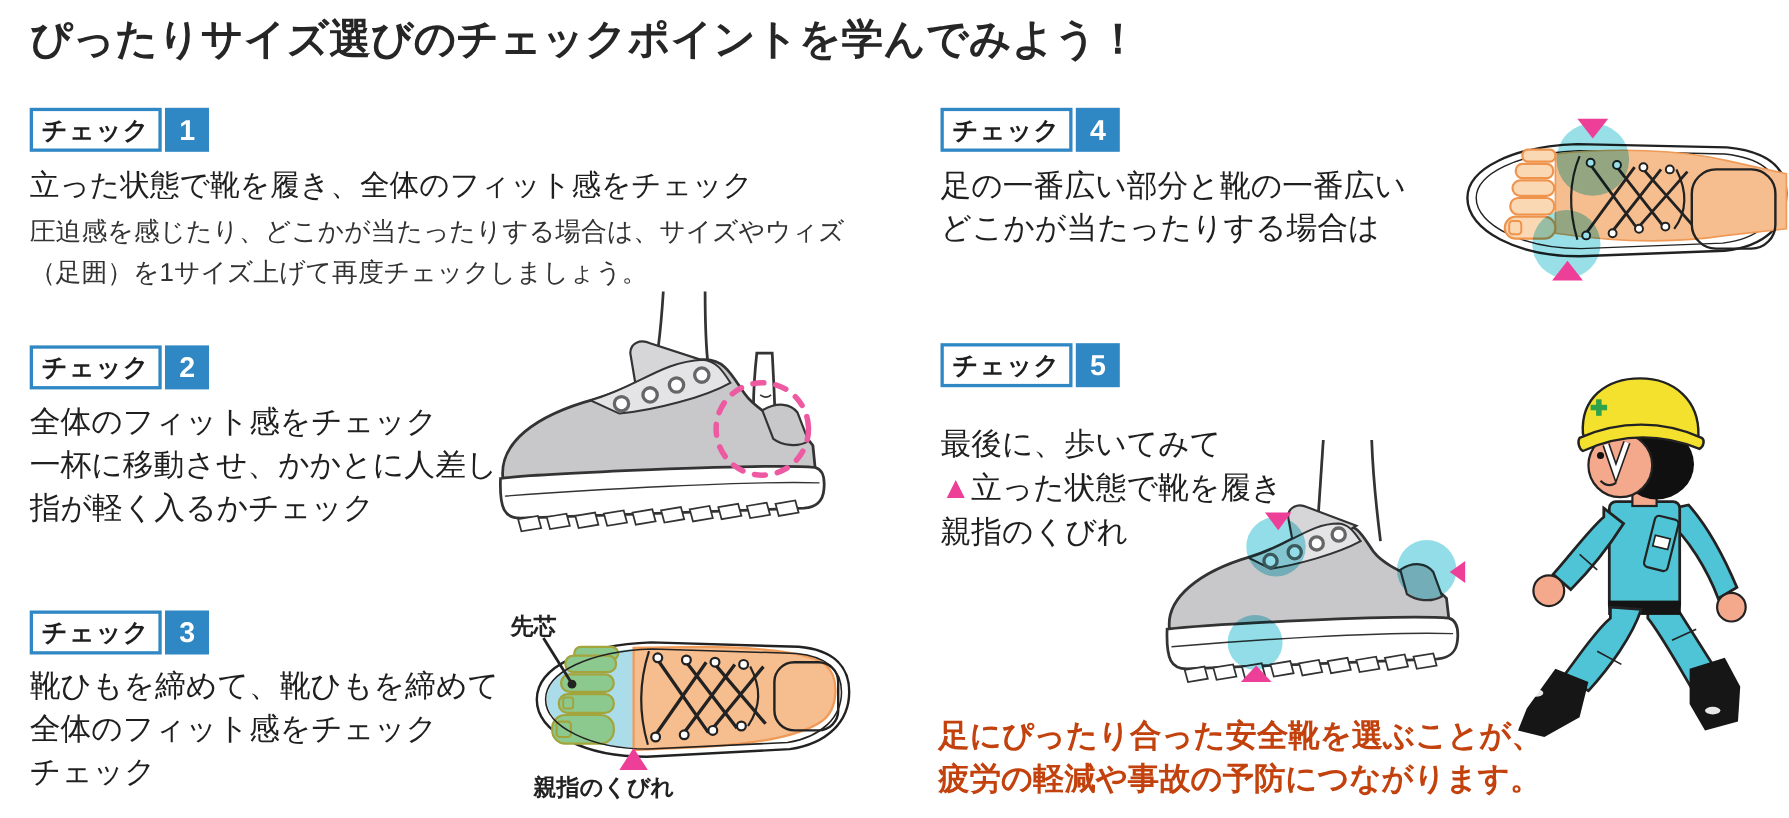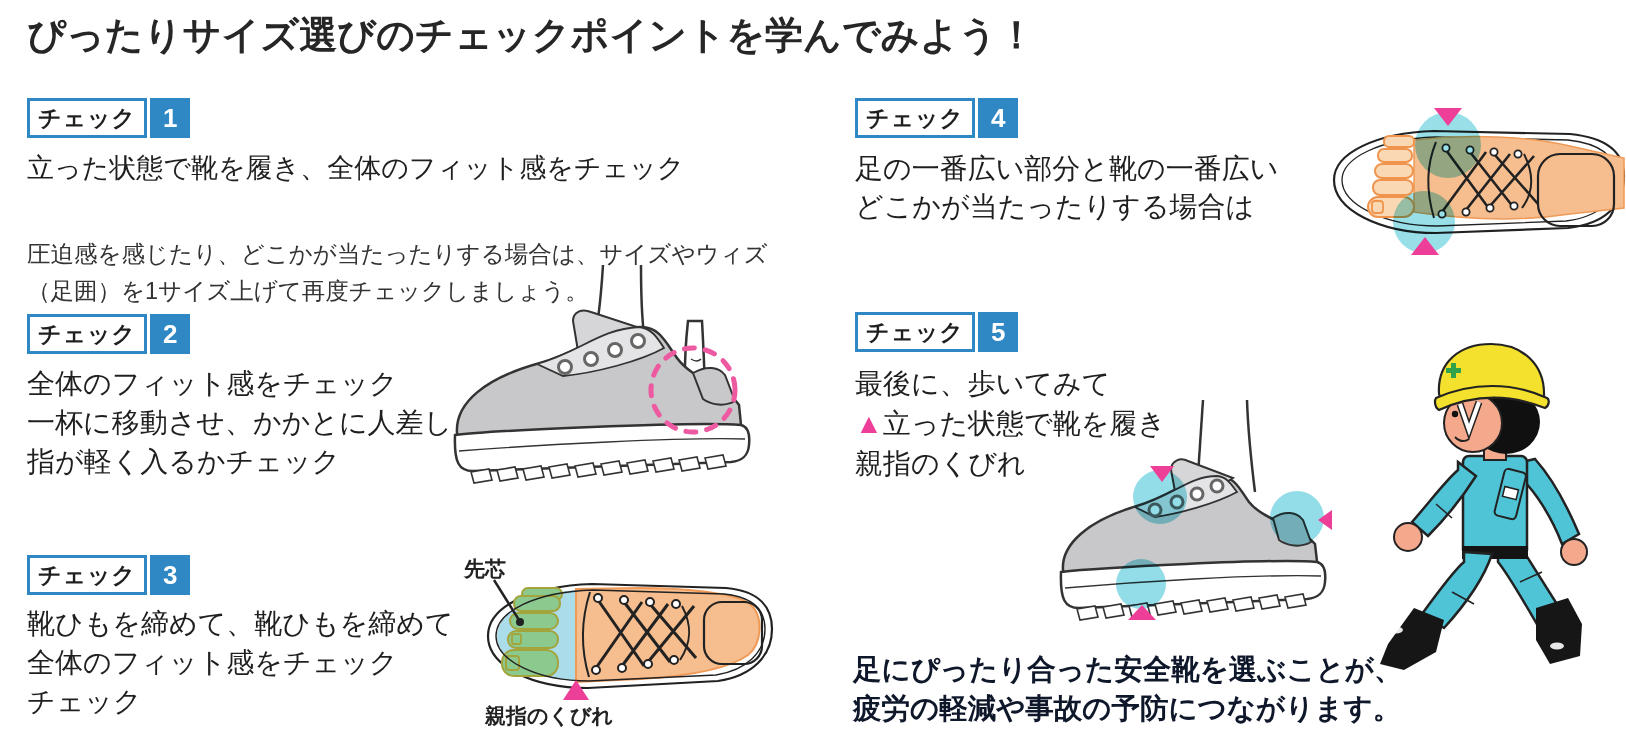--- a/index.html
+++ b/index.html
@@ -6,24 +6,24 @@
   #page{position:relative;width:1626px;height:744px;background:#fff;overflow:hidden;
         font-family:"Liberation Sans","DejaVu Sans",sans-serif;color:#222;}
   .abs{position:absolute;}
   #title{left:27px;top:10px;font-size:38px;font-weight:bold;color:#262626;letter-spacing:0px;white-space:nowrap;}
   .badge{position:absolute;display:flex;height:40px;align-items:stretch;}
   .badge-label{display:flex;align-items:center;background:#fff;border:3px solid #2f87c4;
                color:#1f1f1f;font-weight:bold;font-size:23px;padding:0 8px;letter-spacing:1px;}
   .badge-num{display:flex;align-items:center;justify-content:center;margin-left:3px;
              background:#2f87c4;color:#fff;font-weight:bold;font-size:26px;width:40px;}
   .heading{font-size:27px;font-weight:normal;color:#1f1f1f;white-space:nowrap;}
-  .body-text{font-size:23.5px;color:#333;line-height:37px;white-space:nowrap;margin-top:44px;}
+  .body-text{font-size:23.5px;color:#333;line-height:37px;white-space:nowrap;}
   .check-text{font-size:28px;font-weight:normal;color:#1f1f1f;line-height:39px;white-space:nowrap;}
   .check-text.wide{line-height:40px;}
-  .footer-text{font-size:28.5px;font-weight:bold;color:#0f172a;line-height:39px;white-space:nowrap;}
+  .footer-text{font-size:28.5px;font-weight:bold;color:#c2410c;line-height:39px;white-space:nowrap;}
   .pink{color:#ed3f98;}
   svg text{font-family:"Liberation Sans","DejaVu Sans",sans-serif;fill:#222;font-weight:600;}
 </style>
 </head>
 <body>
 
 <div id="page">
 
   <div id="title" class="abs">ぴったりサイズ選びのチェックポイントを学んでみよう！</div>
 
@@ -183,21 +183,21 @@
       <circle cx="106" cy="126" r="31" fill="#7fd7e3" opacity="0.8" style="mix-blend-mode:multiply"></circle>
       <polygon points="116,12 144,12 130,30" fill="#ed3f98"></polygon>
       <polygon points="107,141 121,159 93,159" fill="#ed3f98"></polygon>
     </svg>
   </div>
 
   <div class="badge" style="left:855px;top:312px">
     <span class="badge-label">チェック</span>
     <span class="badge-num">5</span>
   </div>
-  <div class="abs check-text wide" style="left:855px;top:364px">
+  <div class="abs check-text wide" style="left:855px;top:384px">
     <div>最後に、歩いてみて</div>
     <div><span class="pink">▲</span><span>立った状態で靴を履き</span></div>
     <div>親指のくびれ</div>
   </div>
 
   <div class="abs" style="left:1005px;top:398px;width:330px;height:235px">
     <svg width="330" height="235" viewBox="0 0 330 235">
       <g>
         <path d="M198 2 C 196 35 194 65 192 92" stroke="#333" stroke-width="2.5" fill="none"></path>
         <path d="M242 2 C 243 32 246 62 250 94" stroke="#333" stroke-width="2.5" fill="none"></path>

